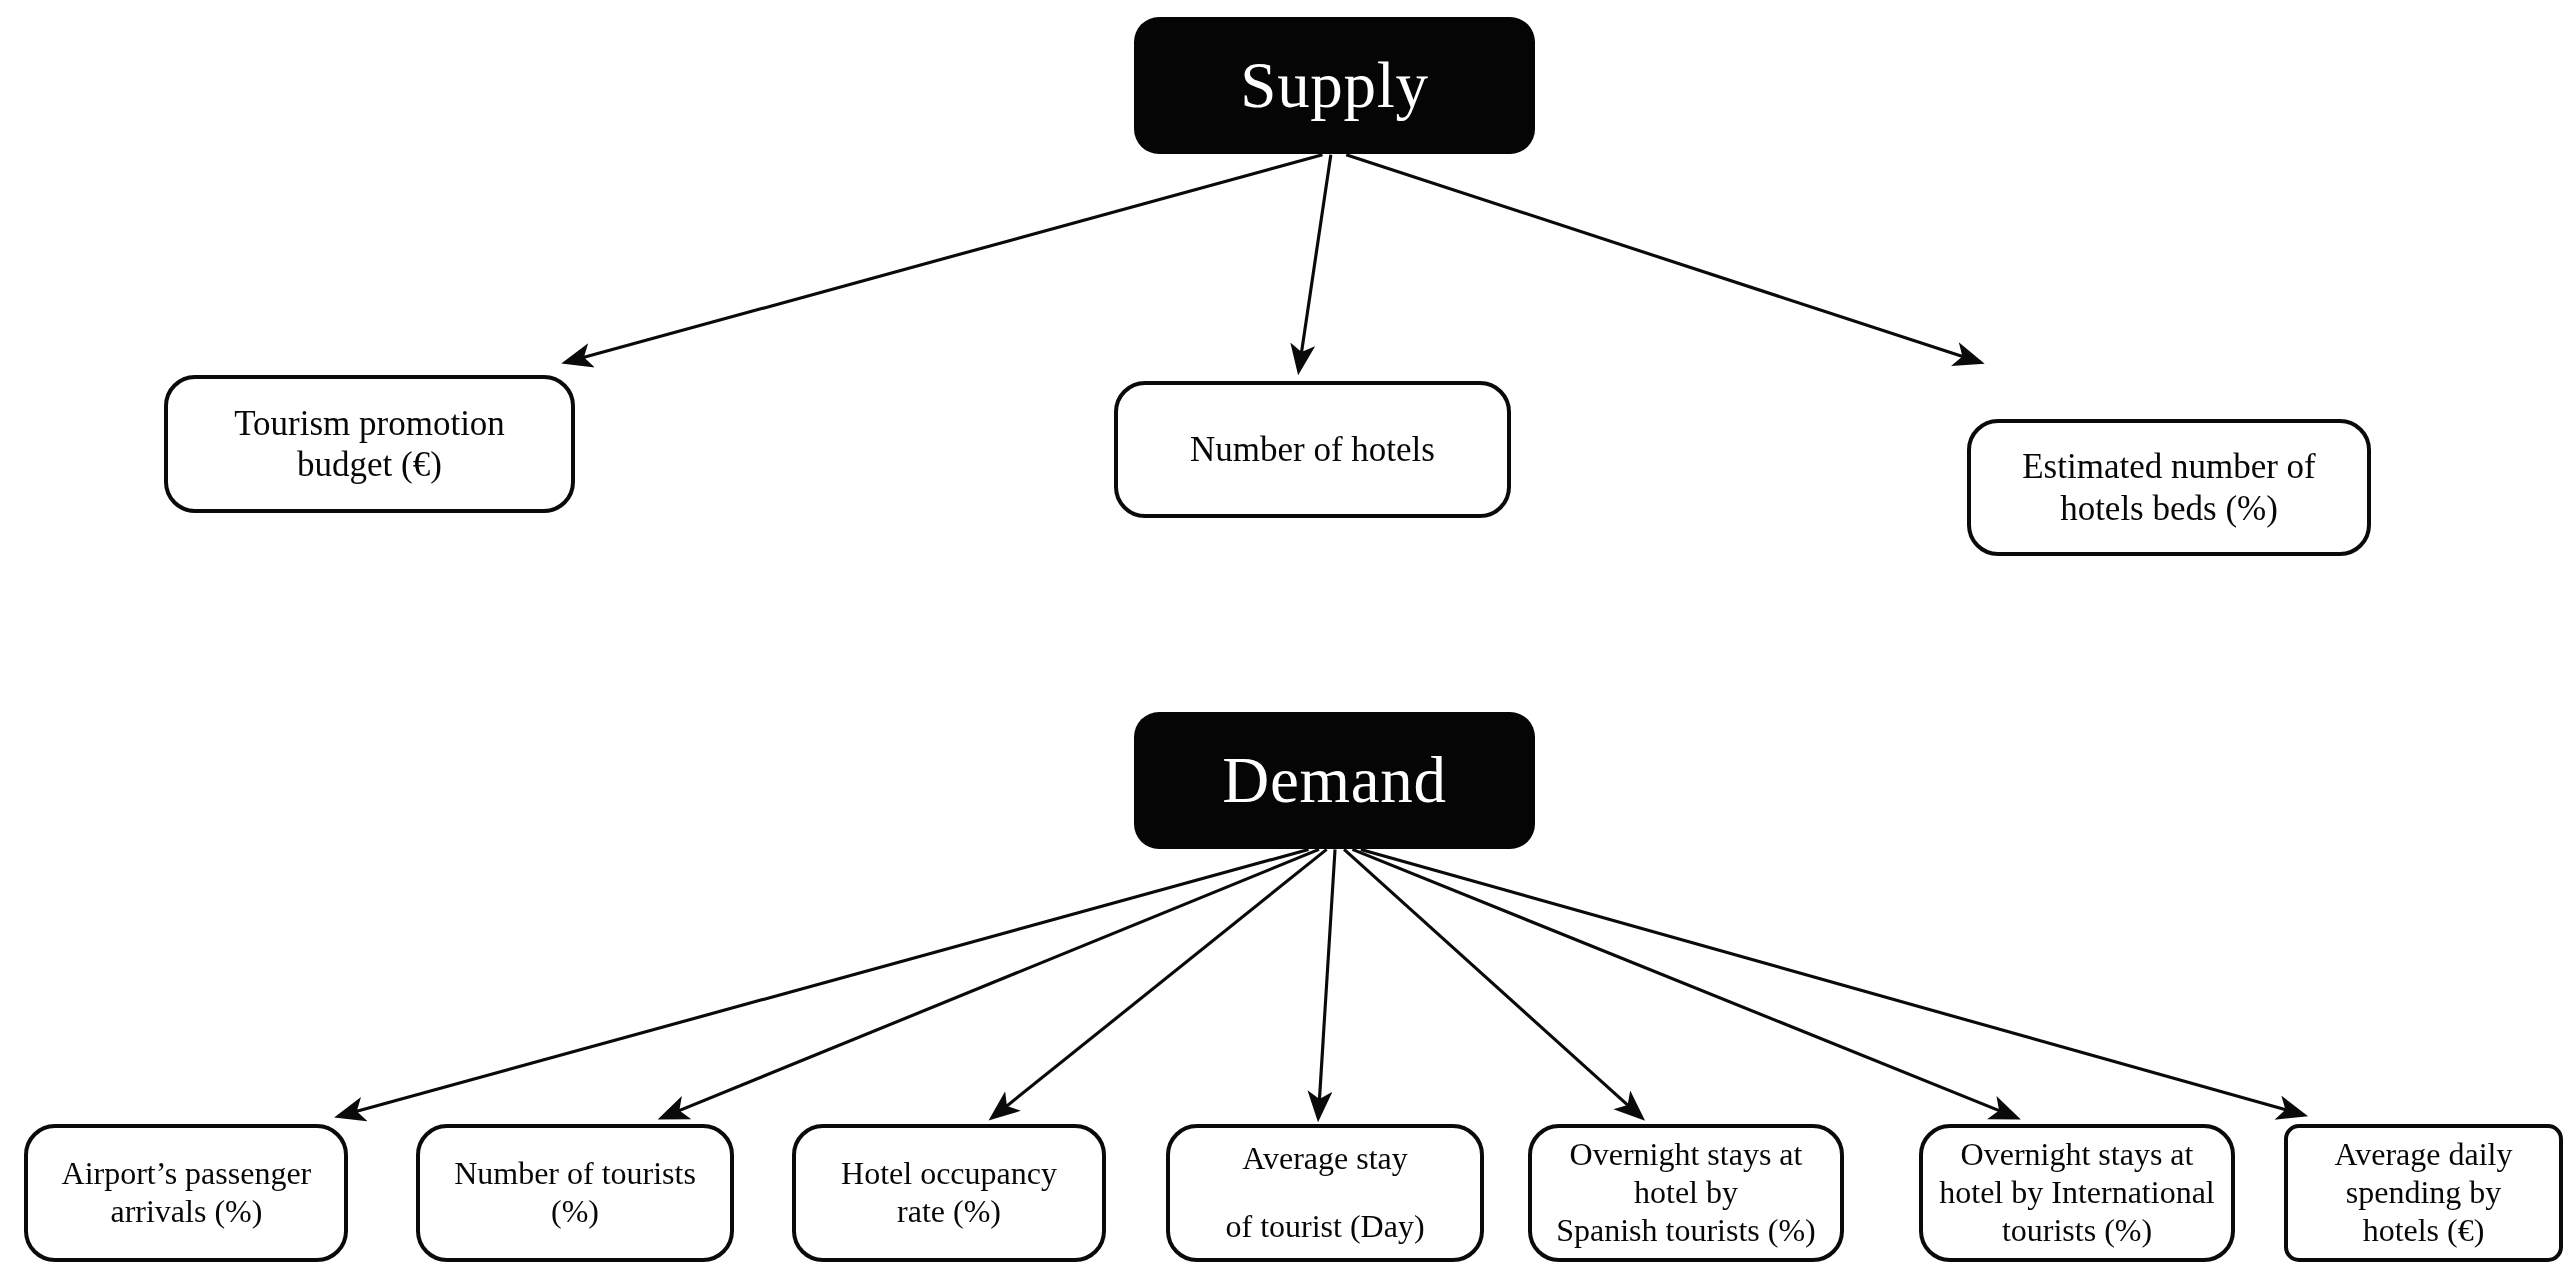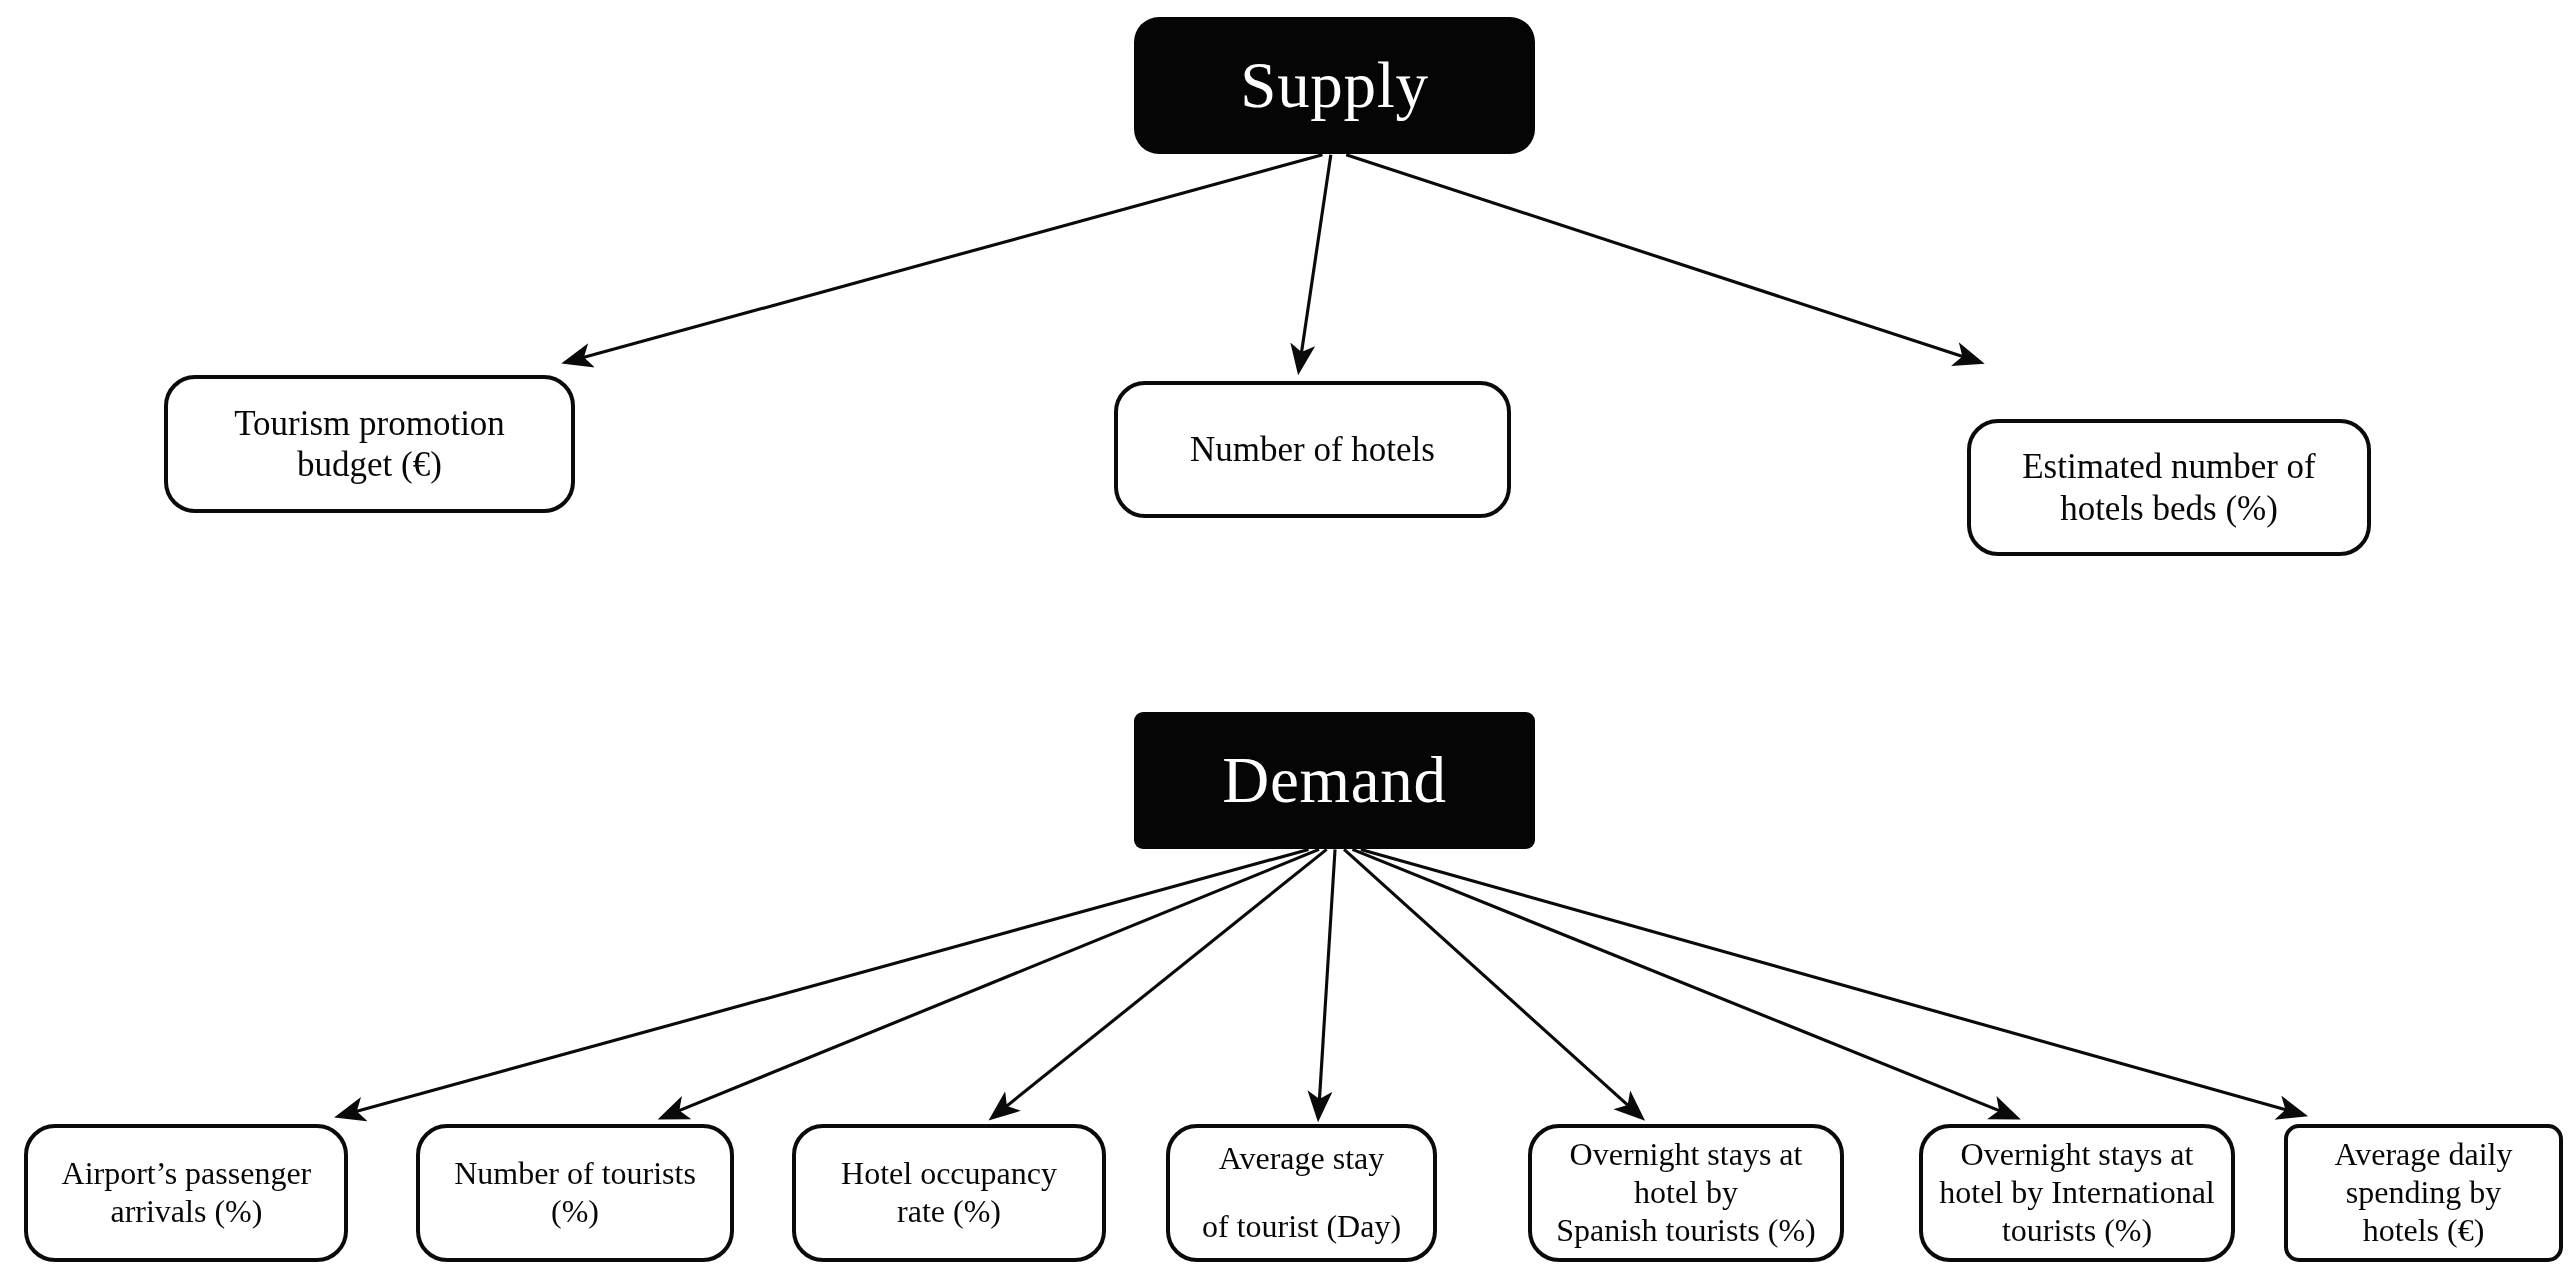--- a/index.html
+++ b/index.html
@@ -79,21 +79,21 @@
     <line x1="1916" y1="1219" x2="1892" y2="1604" marker-end="url(#ah)"></line>
     <line x1="1929" y1="1219" x2="2356" y2="1604" marker-end="url(#ah)"></line>
     <line x1="1941" y1="1219" x2="2894" y2="1604" marker-end="url(#ah)"></line>
     <line x1="1953" y1="1219" x2="3306" y2="1600" marker-end="url(#ah)"></line>
   </svg>
 
   <div class="node parent" style="left:1134px; top:16.7px; width:401px; height:137px;">
     <span>Supply</span>
   </div>
 
-  <div class="node parent" style="left:1134px; top:712px; width:401px; height:137px;border-radius:9px;">
+  <div class="node parent" style="left:1134px; top:712px; width:401px; height:137px;">
     <span>Demand</span>
   </div>
 
   <div class="node leaf supply-row" style="left:164px; top:375px; width:411px; height:138px;">
     <span>Tourism promotion</span>
     <span>budget (€)</span>
   </div>
 
   <div class="node leaf supply-row" style="left:1114px; top:381px; width:397px; height:137px;">
     <span>Number of hotels</span>
@@ -112,21 +112,21 @@
   <div class="node leaf demand-row" style="left:416px; top:1124px; width:318px; height:138px;">
     <span>Number of tourists</span>
     <span>(%)</span>
   </div>
 
   <div class="node leaf demand-row" style="left:792px; top:1124px; width:314px; height:138px;justify-content:center;">
     <span>Hotel occupancy</span>
     <span>rate (%)</span>
   </div>
 
-  <div class="node leaf demand-row" style="left:1166px; top:1124px; width:271px; height:138px;gap:30px;">
+  <div class="node leaf demand-row" style="left:1166px; top:1124px; width:318px; height:138px;gap:30px;">
     <span>Average stay</span>
     <span>of tourist (Day)</span>
   </div>
 
   <div class="node leaf demand-row" style="left:1528px; top:1124px; width:316px; height:138px;">
     <span>Overnight stays at</span>
     <span>hotel by</span>
     <span>Spanish tourists (%)</span>
   </div>
 

